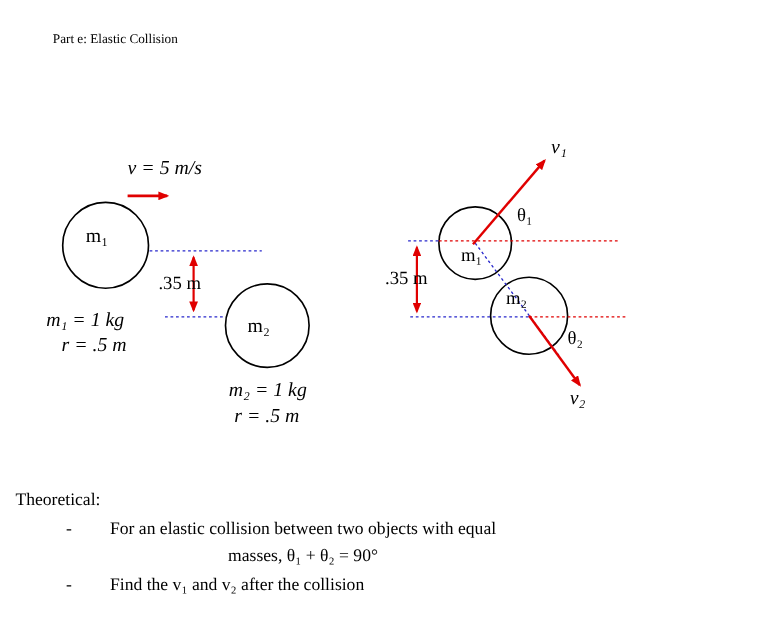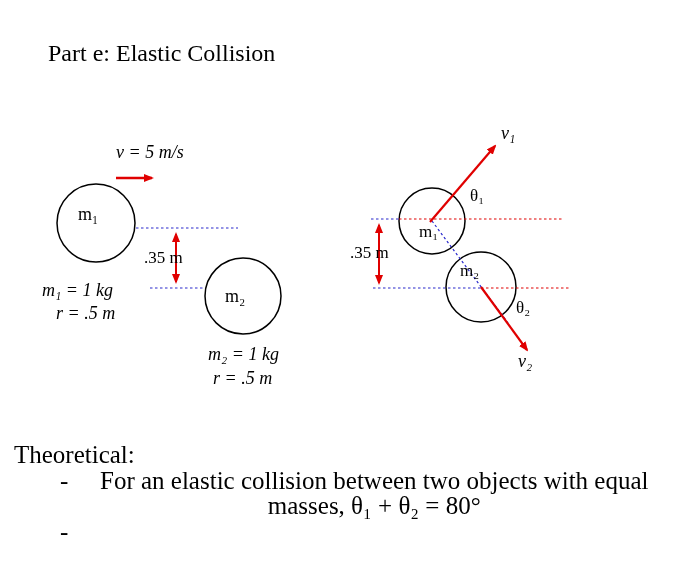--- a/index.html
+++ b/index.html
@@ -3,29 +3,29 @@
 <meta charset="utf-8">
 <style>
   * { margin:0; padding:0; box-sizing:border-box; }
   html,body { background:#ffffff; }
   body {
     width:688px; height:564px;
     font-family:"Liberation Serif","DejaVu Serif",serif;
     color:#000;
   }
   .slide { position:relative; width:688px; height:564px; background:#ffffff; overflow:hidden; }
-  .title { position:absolute; left:48px; top:40px; font-size:24px; }
+  .title { position:absolute; left:48px; top:28px; font-size:12px; }
   .diagram { position:absolute; left:0; top:110px; }
   .diagram text { font-family:"Liberation Serif","DejaVu Serif",serif; fill:#000; }
   .t   { font-size:17px; }
   .big { font-size:18px; }
   .italic { font-style:italic; }
   .ball { fill:#ffffff; stroke:#000000; stroke-width:1.5; }
   .dotted { stroke-dasharray:2.5 2.5; stroke-width:1.2; fill:none; }
-  .theory { position:absolute; left:14px; top:442px; font-size:25px; line-height:25.5px; }
+  .theory { position:absolute; left:14px; top:442px; font-size:16px; line-height:25.5px; }
   .bullet { display:flex; }
   .bullet .marker { display:inline-block; margin-left:46px; width:40px; flex:0 0 auto; }
   .bullet .line { display:block;text-align:center; }
 </style>
 </head>
 <body>
 
 <div class="slide">
 
   <div class="title">Part e: Elastic Collision</div>
@@ -83,22 +83,25 @@
     </g>
   </svg>
 
   <div class="theory">
     <div>Theoretical:</div>
 
     <div class="bullet">
       <span class="marker">-</span>
       <span class="bullet-text">
         <span class="line">For an elastic collision between two objects with equal</span>
-        <span class="line">masses, θ₁ + θ₂ = 80°</span>
+        <span class="line">masses, θ₁ + θ₂ = 90°</span>
       </span>
     </div>
 
     <div class="bullet">
       <span class="marker">-</span>
+      <span class="bullet-text">
+        <span class="line">Find the v₁ and v₂ after the collision</span>
+      </span>
     </div>
   </div>
 
 </div>
 
 </body></html>

